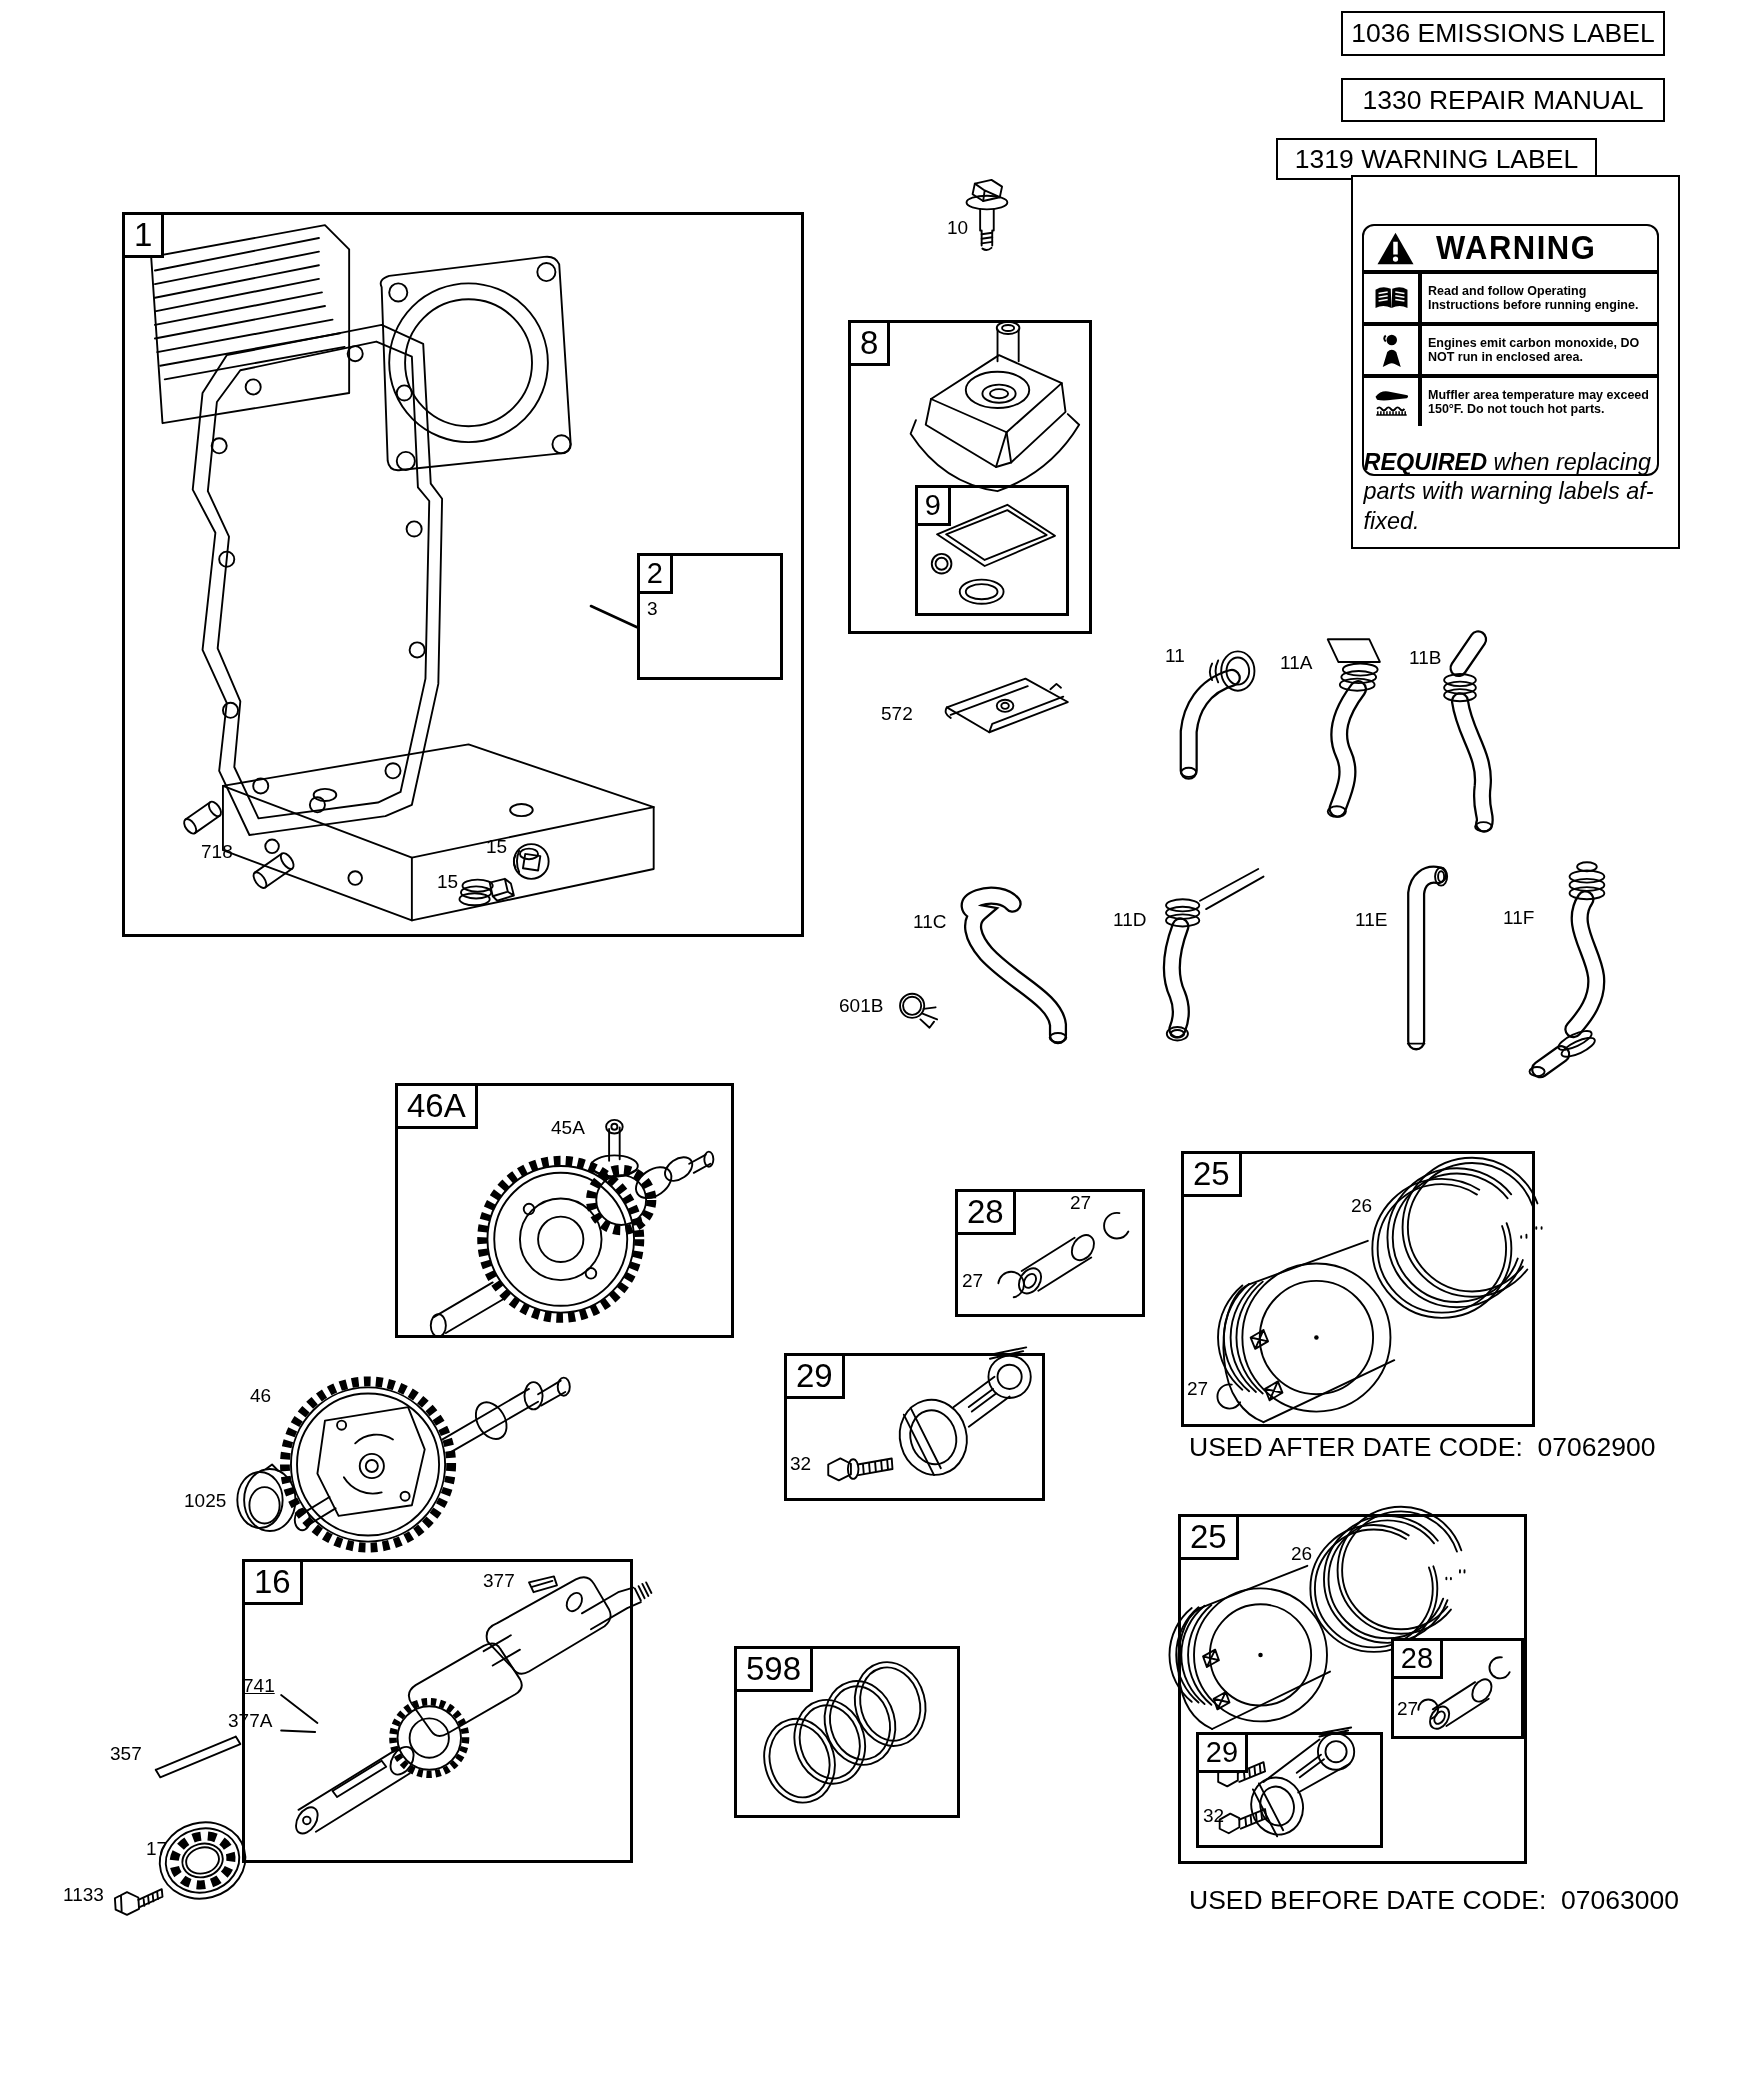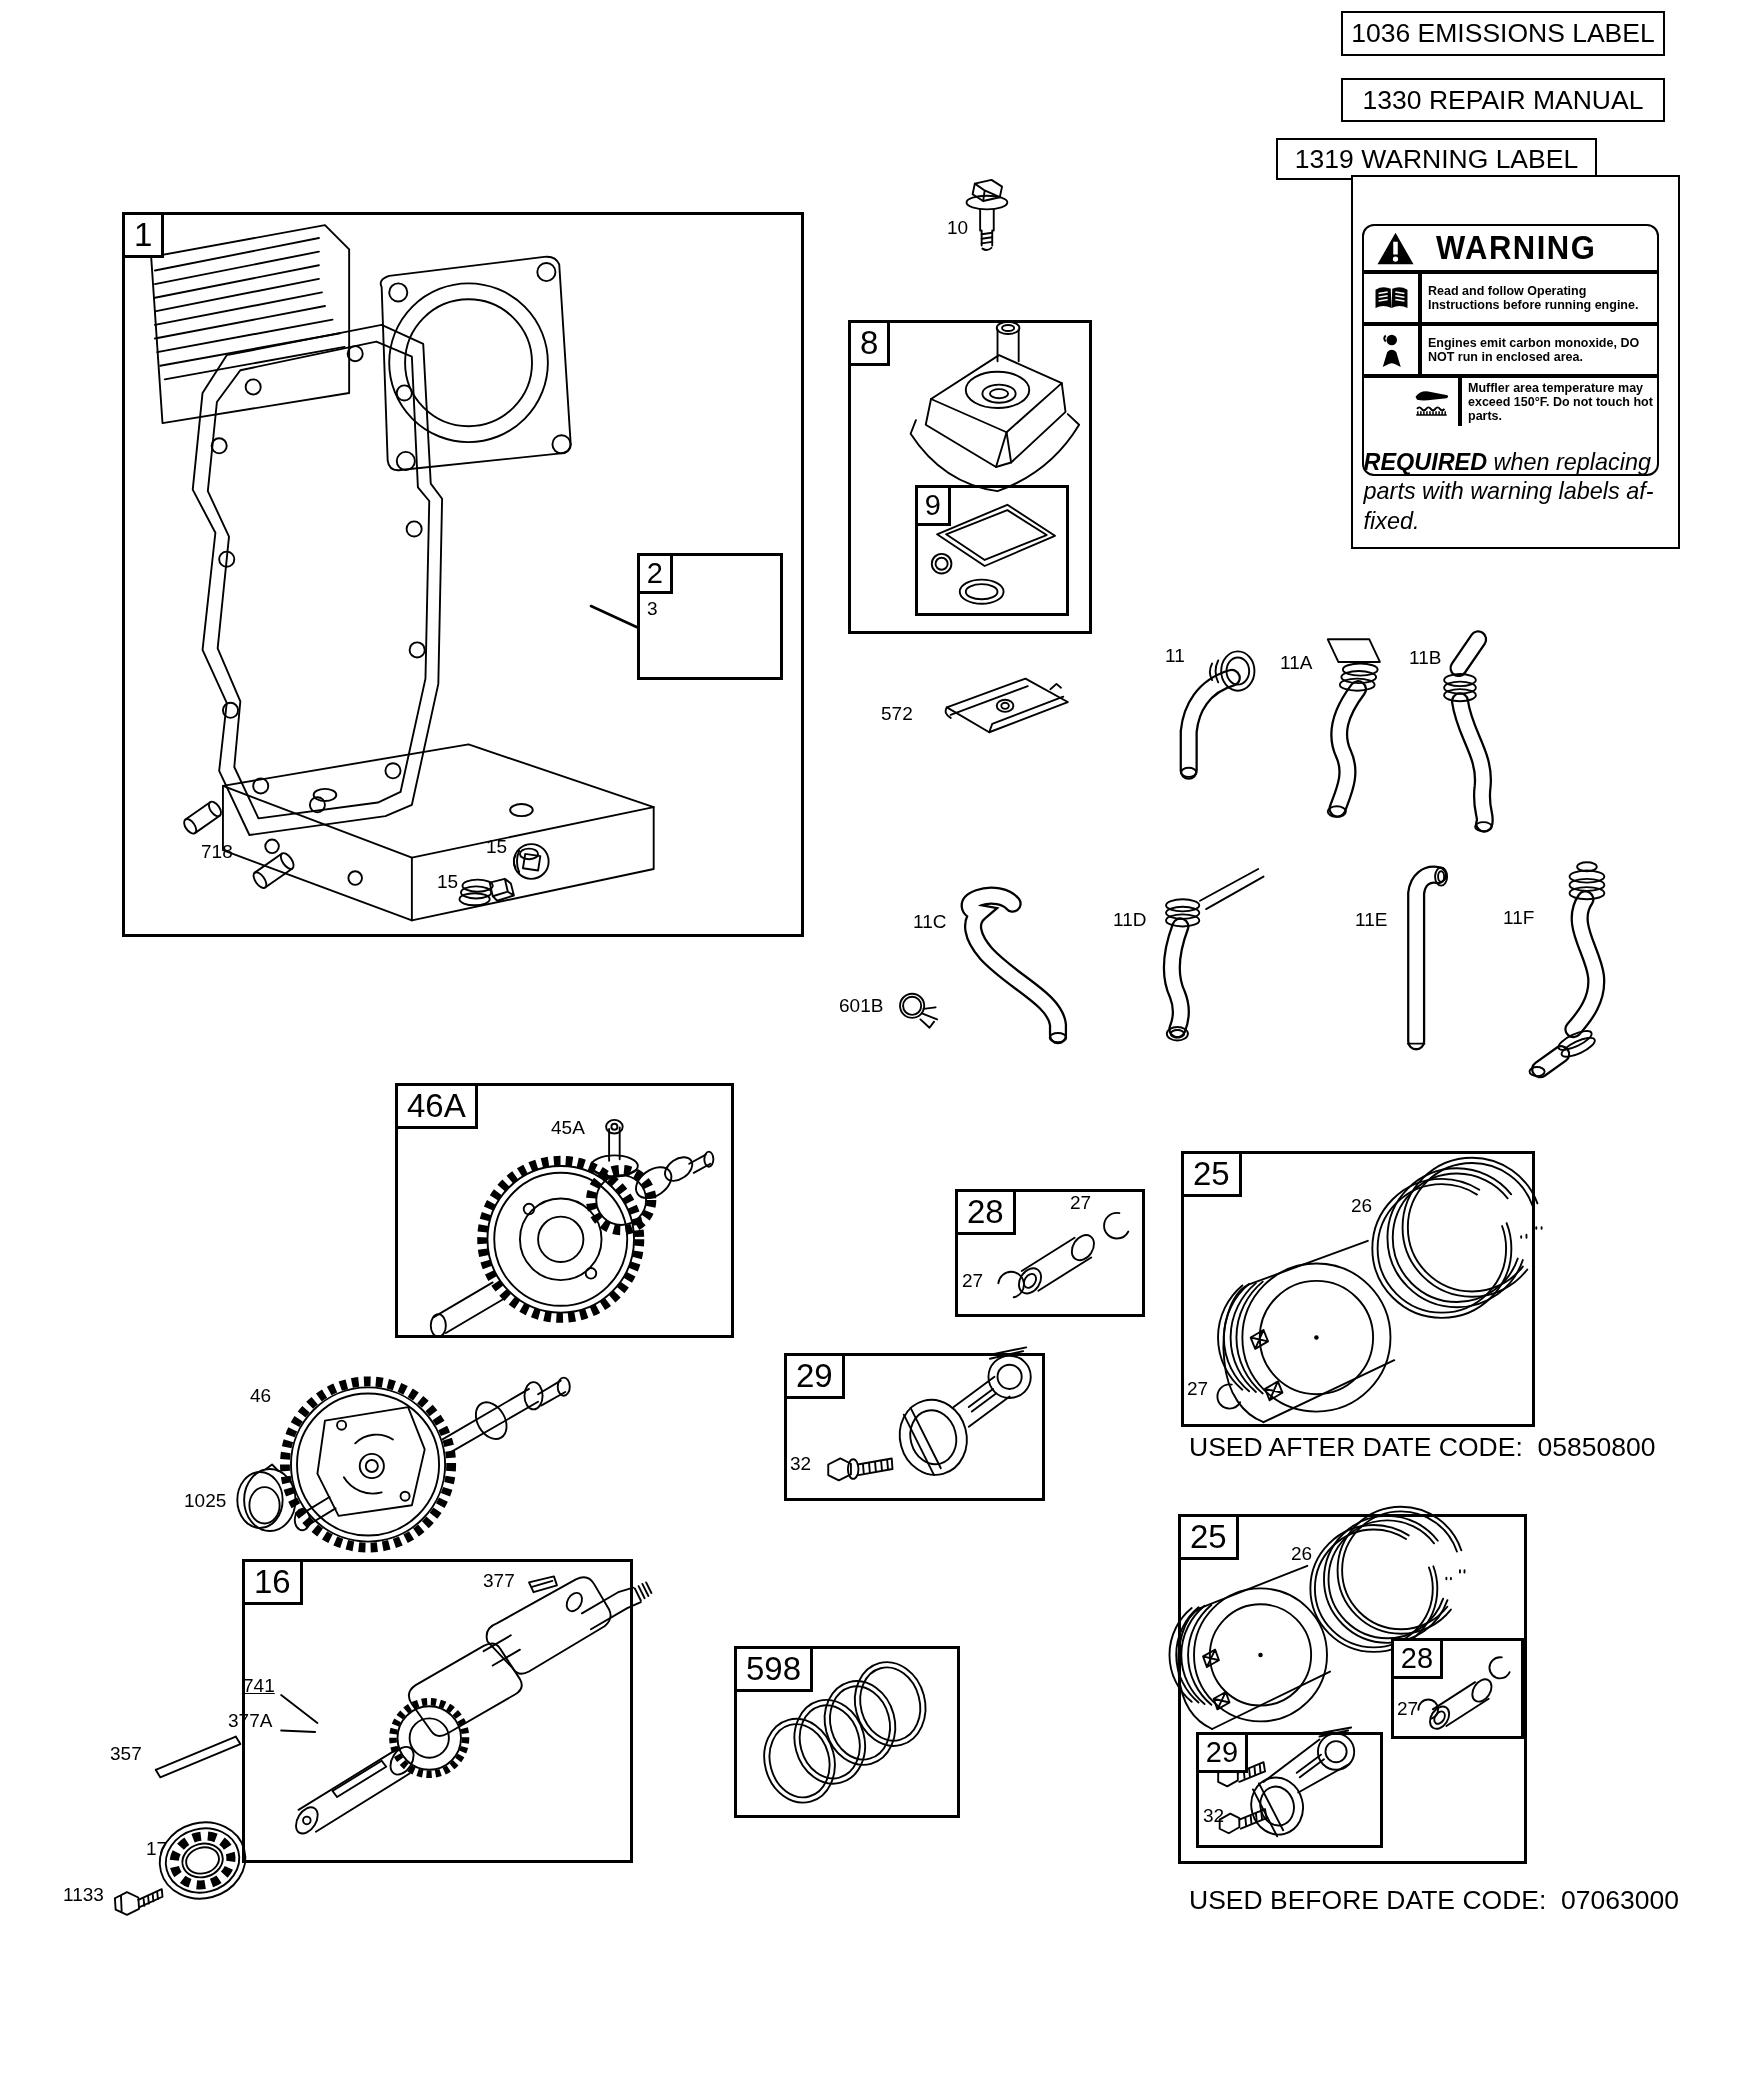--- a/index.html
+++ b/index.html
@@ -22,21 +22,21 @@
   .refbox{position:absolute;border:2.3px solid #000;display:flex;align-items:center;
           justify-content:center;font-size:26.5px;background:#fff;}
   .wl-outer{position:absolute;border:2.3px solid #000;background:#fff;}
   .wl-title{position:absolute;border:2.3px solid #000;background:#fff;display:flex;
             align-items:center;justify-content:center;font-size:26.5px;}
   .warn{position:absolute;border:2.3px solid #000;border-radius:12px;overflow:hidden;background:#fff;}
   .warn-head{display:flex;align-items:center;height:44px;border-bottom:4.5px solid #000;padding-left:12px;}
   .warn-head .wtxt{font-weight:bold;font-size:31px;letter-spacing:1.5px;margin-left:21px;
                    transform:scaleY(1.08);}
   .wrow{display:flex;align-items:stretch;height:48px;border-bottom:4.5px solid #000;}
-  .wrow:last-child{border-bottom:none;padding-left:40px;}
+  .wrow:last-child{border-bottom:none;}
   .wicon{width:54px;border-right:4.5px solid #000;display:flex;align-items:center;justify-content:center;flex:none;}
   .wtext{flex:1;display:flex;align-items:center;padding:1.5px 3px 1.5px 6px;
          font-size:12.5px;font-weight:bold;line-height:1.12;}
   .req{position:absolute;font-style:italic;font-size:23.4px;line-height:1.25;}
   .req b{font-weight:bold;}
 </style>
 </head>
 <body>
 
 <div class="page">
@@ -518,21 +518,21 @@
 <div class="pn" style="left:63px;top:1885px;">1133</div>
 <div class="pn" style="left:1351px;top:1196px;">26</div>
 <div class="pn" style="left:1187px;top:1379px;">27</div>
 <div class="pn" style="left:1070px;top:1193px;">27</div>
 <div class="pn" style="left:962px;top:1271px;">27</div>
 <div class="pn" style="left:790px;top:1454px;">32</div>
 <div class="pn" style="left:1291px;top:1544px;">26</div>
 <div class="pn" style="left:1397px;top:1699px;">27</div>
 <div class="pn" style="left:1203px;top:1806px;">32</div>
 
-<div class="caption" style="left:1189px;top:1432px;">USED AFTER DATE CODE:  05850800</div>
+<div class="caption" style="left:1189px;top:1432px;">USED AFTER DATE CODE:  07062900</div>
 <div class="caption" style="left:1189px;top:1885px;">USED BEFORE DATE CODE:  07063000</div>
 
 <div class="refbox" style="left:1341px;top:11.3px;width:320px;height:41px;">
   <span>1036 EMISSIONS LABEL</span>
 </div>
 <div class="refbox" style="left:1341px;top:78px;width:320px;height:40px;">
   <span>1330 REPAIR MANUAL</span>
 </div>
 <div class="wl-title" style="left:1276px;top:138px;width:317px;height:38px;">
   <span>1319 WARNING LABEL</span>

